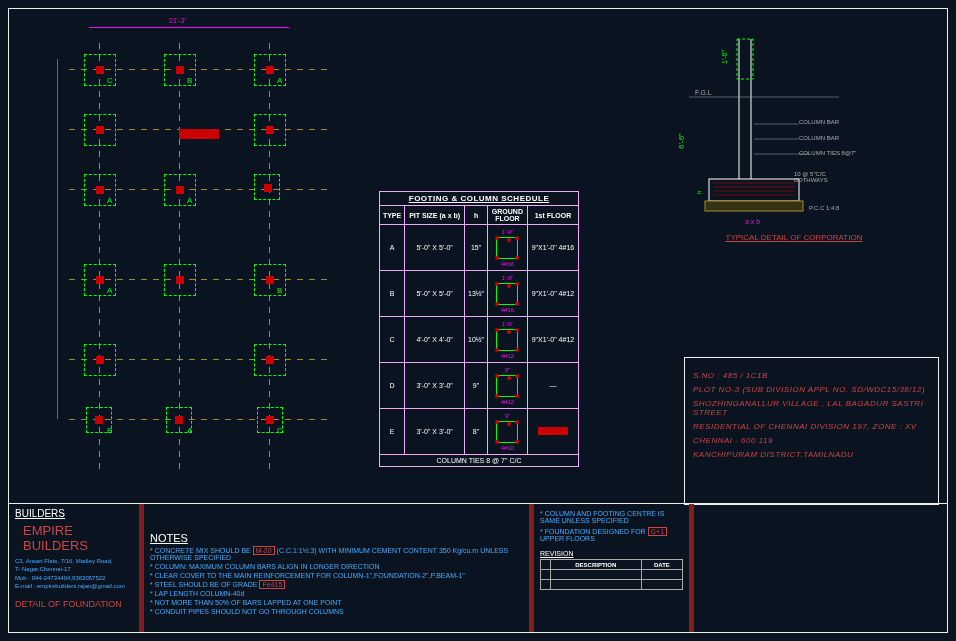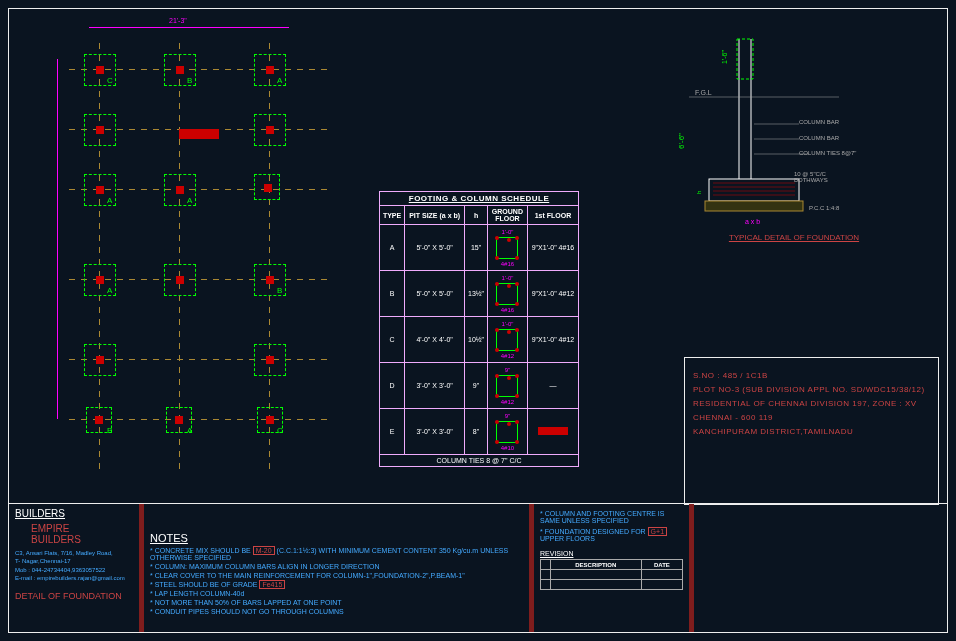--- a/index.html
+++ b/index.html
@@ -45,27 +45,27 @@
   
   
   .found-detail { position: absolute; top: 20px; left: 660px; width: 250px; height: 230px; }
   .found-svg { width: 100%; height: 200px; }
   .found-title { font-size: 8px; color: #c44; text-align: center; text-decoration: underline; }
   .found-note { font-size: 6px; color: #aaa; }
   
   
   .proj-box { position: absolute; top: 348px; left: 675px; width: 255px; height: 148px; border: 1px solid #eee; padding: 8px; }
   .proj-title { color: #c44; font-size: 11px; text-decoration: underline; margin-bottom: 8px; letter-spacing: 0.5px; }
-  .proj-line { font-size: 8px; color: #c44; margin: 5px 0; letter-spacing: 0.5px; }
+  .proj-line { font-size: 8px; color: #c44; margin: 5px 0; letter-spacing: 0.5px; font-style: italic; }
   
   
   .tb-col { border-right: 5px solid #7f1d1d; padding: 4px 6px; font-size: 8px; }
   .tb1 { width: 135px; }
   .tb1 .h { color: #fff; font-size: 10px; text-decoration: underline; }
-  .tb1 .firm { color: #c44; font-size: 10px; margin: 4px 16px; }
+  .tb1 .firm { color: #c44; font-size: 13px; margin: 4px 8px; }
   .tb1 .addr { color: #4af; font-size: 6px; line-height: 1.4; }
   .tb1 .dwgname { color: #c44; font-size: 9px; margin-top: 8px; }
   .tb2 { width: 45px; text-align: center; }
   .tb2 .np { font-size: 8px; text-decoration: underline; }
   .north-arrow { margin: 6px auto; }
   .tb3 { width: 80px; }
   .tb3 .row { border-bottom: 1px solid #888; padding: 3px 0; font-size: 8px; }
   .tb4 { flex: 1; }
   .notes-h { font-size: 11px; text-decoration: underline; margin-bottom: 3px; margin-top: 24px; }
   .notes-li { font-size: 7px; color: #4af; margin: 2px 0; }
@@ -245,26 +245,27 @@
         <line x1="85" y1="125" x2="140" y2="125" stroke="#aaa" stroke-width="0.5"></line>
         <text x="15" y="120" font-size="8" fill="#0f0" transform="rotate(-90 15 120)">6'-6"</text>
         <text x="58" y="35" font-size="7" fill="#0f0" transform="rotate(-90 58 35)">1'-6"</text>
         <text x="32" y="165" font-size="6" fill="#0f0" transform="rotate(-90 32 165)">h</text>
       </svg>
       <div class="found-note" style="position:absolute;top:90px;left:130px;">COLUMN BAR</div>
       <div class="found-note" style="position:absolute;top:106px;left:130px;">COLUMN BAR</div>
       <div class="found-note" style="position:absolute;top:121px;left:130px;">COLUMN TIES 8@7"</div>
       <div class="found-note" style="position:absolute;top:142px;left:125px;width:60px;">10 @ 5"C/C BOTHWAYS</div>
       <div class="found-note" style="position:absolute;top:176px;left:140px;">P.C.C 1:4:8</div>
-      <div class="found-title">TYPICAL DETAIL OF FOUNDATION</div>
+      <div class="found-title">TYPICAL DETAIL OF CORPORATION</div>
     </div>
 
     <div class="proj-box">
       <div class="proj-line">S.NO : 485 / 1C1B</div>
       <div class="proj-line">PLOT NO-3 (SUB DIVISION APPL NO. SD/WDC15/38/12)</div>
+      <div class="proj-line">SHOZHINGANALLUR VILLAGE , LAL BAGADUR SASTRI STREET</div>
       <div class="proj-line">RESIDENTIAL OF CHENNAI DIVISION 197, ZONE : XV</div>
       <div class="proj-line">CHENNAI - 600 119</div>
       <div class="proj-line">KANCHIPURAM DISTRICT,TAMILNADU</div>
     </div>
 
   </div>
 
   <div class="title-block">
     <div class="tb-col tb1">
       <div class="h">BUILDERS</div>

